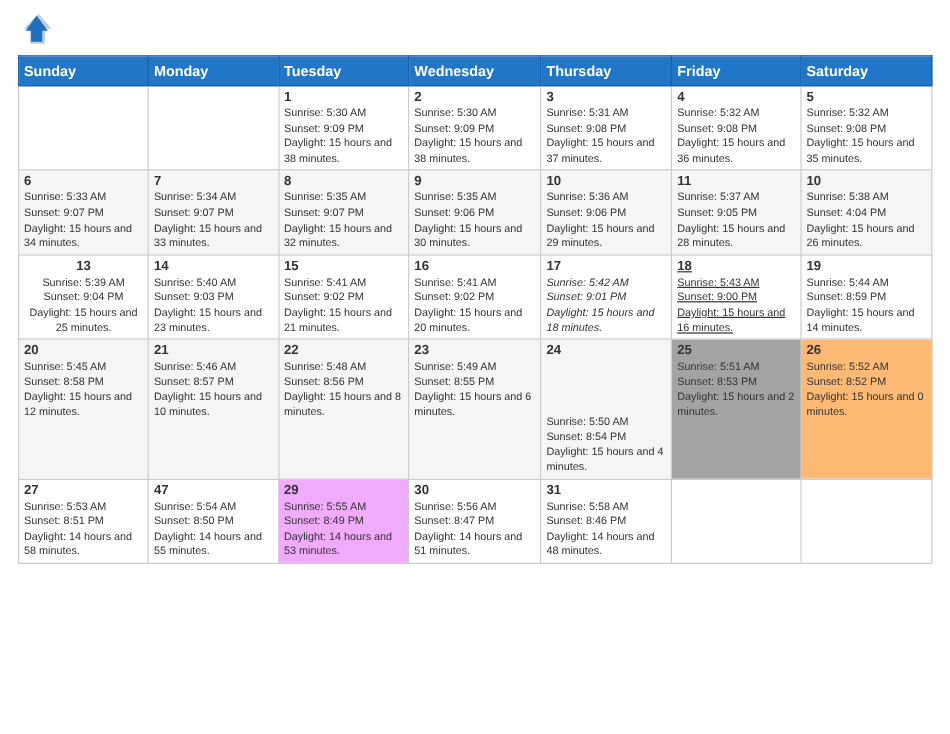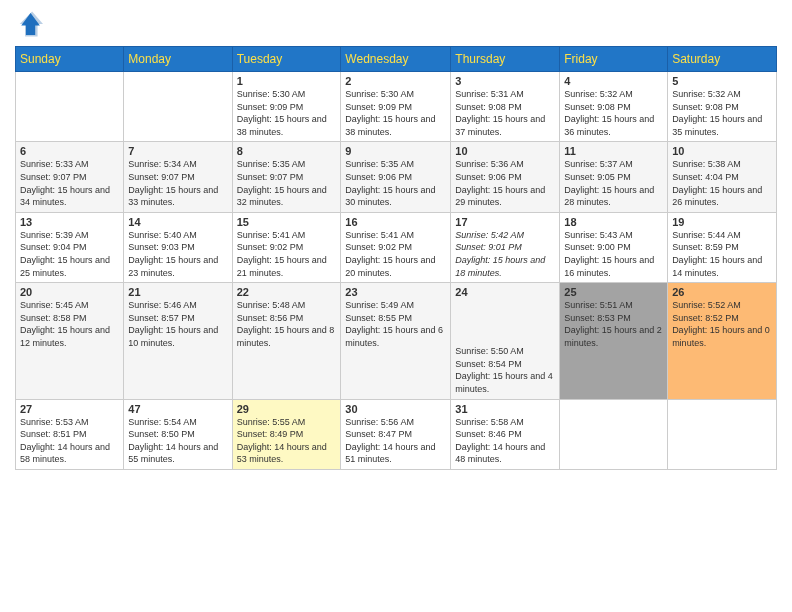--- a/index.html
+++ b/index.html
@@ -59,23 +59,23 @@
       font-size: 14px;
       color: #333;
     }
     .calendar {
       width: 100%;
       border-collapse: collapse;
       border: 1px solid #ccc;
     }
     .calendar th {
       background: #2176c7;
-      color: #fde047;
+      color: #ffffff;
       font-size: 12px;
-      font-weight: normal;
+      font-weight: bold;
       padding: 5px 4px;
       text-align: left;
       border: 1px solid #1a5fa8;
     }
     .calendar td {
       vertical-align: top;
       border: 1px solid #ccc;
       padding: 3px 4px;
       width: 113px;
       min-height: 80px;
@@ -210,21 +210,21 @@
 Daylight: 15 hours and 28 minutes.</div>
           </td>
           <td style="background: rgb(245, 245, 245);">
             <span class="day-number">10</span>
             <div class="day-info" style="white-space: pre-line;">Sunrise: 5:38 AM
 Sunset: 4:04 PM
 Daylight: 15 hours and 26 minutes.</div>
           </td>
         </tr>
         <tr>
-          <td style="background: rgb(255, 255, 255);">
+          <td style="background: rgb(255, 255, 255); text-align: center;">
             <span class="day-number">13</span>
             <div class="day-info" style="white-space: pre-line;">Sunrise: 5:39 AM
 Sunset: 9:04 PM
 Daylight: 15 hours and 25 minutes.</div>
           </td>
           <td style="background: rgb(255, 255, 255);">
             <span class="day-number">14</span>
             <div class="day-info" style="white-space: pre-line;">Sunrise: 5:40 AM
 Sunset: 9:03 PM
 Daylight: 15 hours and 23 minutes.</div>
@@ -240,21 +240,21 @@
             <div class="day-info" style="white-space: pre-line;">Sunrise: 5:41 AM
 Sunset: 9:02 PM
 Daylight: 15 hours and 20 minutes.</div>
           </td>
           <td style="background: rgb(255, 255, 255);">
             <span class="day-number">17</span>
             <div class="day-info" style="white-space: pre-line; font-style: italic;">Sunrise: 5:42 AM
 Sunset: 9:01 PM
 Daylight: 15 hours and 18 minutes.</div>
           </td>
-          <td style="background: rgb(255, 255, 255);">
+          <td style="background: rgb(255, 255, 255); text-decoration: underline;">
             <span class="day-number">18</span>
             <div class="day-info" style="white-space: pre-line;">Sunrise: 5:43 AM
 Sunset: 9:00 PM
 Daylight: 15 hours and 16 minutes.</div>
           </td>
           <td style="background: rgb(255, 255, 255);">
             <span class="day-number">19</span>
             <div class="day-info" style="white-space: pre-line;">Sunrise: 5:44 AM
 Sunset: 8:59 PM
 Daylight: 15 hours and 14 minutes.</div>
@@ -310,21 +310,21 @@
             <div class="day-info" style="white-space: pre-line;">Sunrise: 5:53 AM
 Sunset: 8:51 PM
 Daylight: 14 hours and 58 minutes.</div>
           </td>
           <td style="background: rgb(255, 255, 255);">
             <span class="day-number">47</span>
             <div class="day-info" style="white-space: pre-line;">Sunrise: 5:54 AM
 Sunset: 8:50 PM
 Daylight: 14 hours and 55 minutes.</div>
           </td>
-          <td style="background: #fef9c3;">
+          <td style="background: #f0abfc;">
             <span class="day-number">29</span>
             <div class="day-info" style="white-space: pre-line;">Sunrise: 5:55 AM
 Sunset: 8:49 PM
 Daylight: 14 hours and 53 minutes.</div>
           </td>
           <td style="background: rgb(255, 255, 255);">
             <span class="day-number">30</span>
             <div class="day-info" style="white-space: pre-line;">Sunrise: 5:56 AM
 Sunset: 8:47 PM
 Daylight: 14 hours and 51 minutes.</div>

